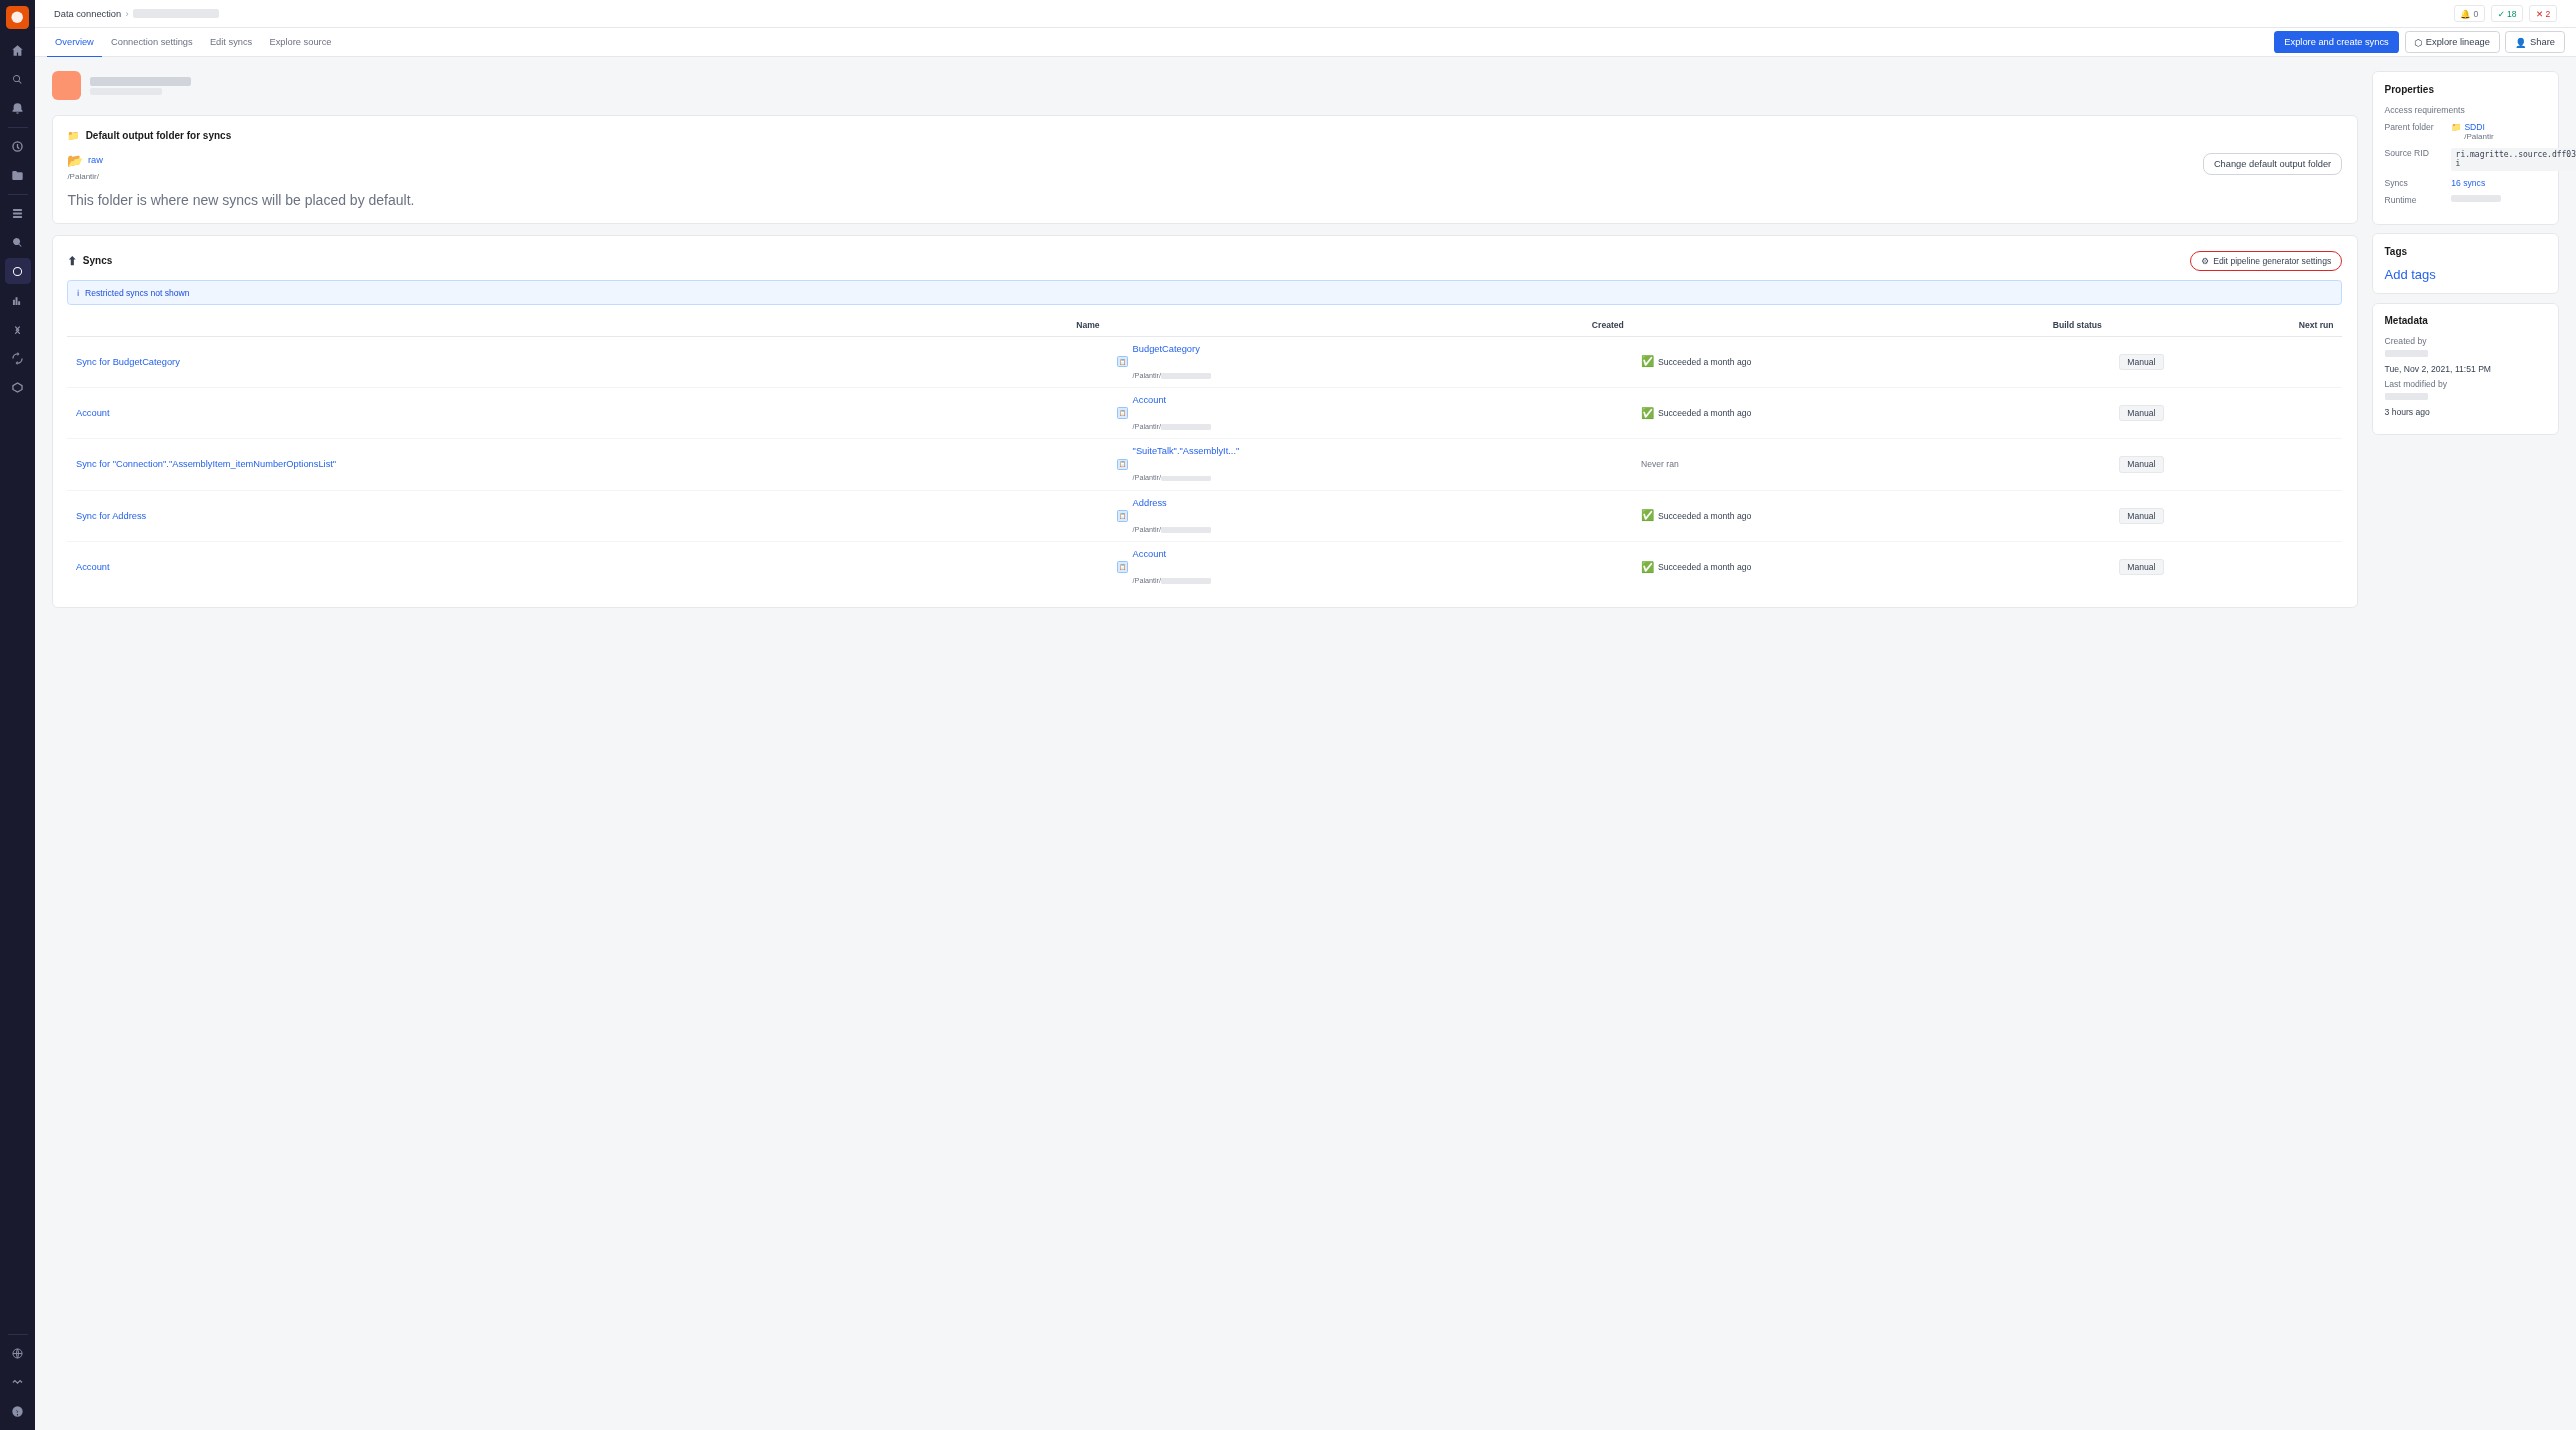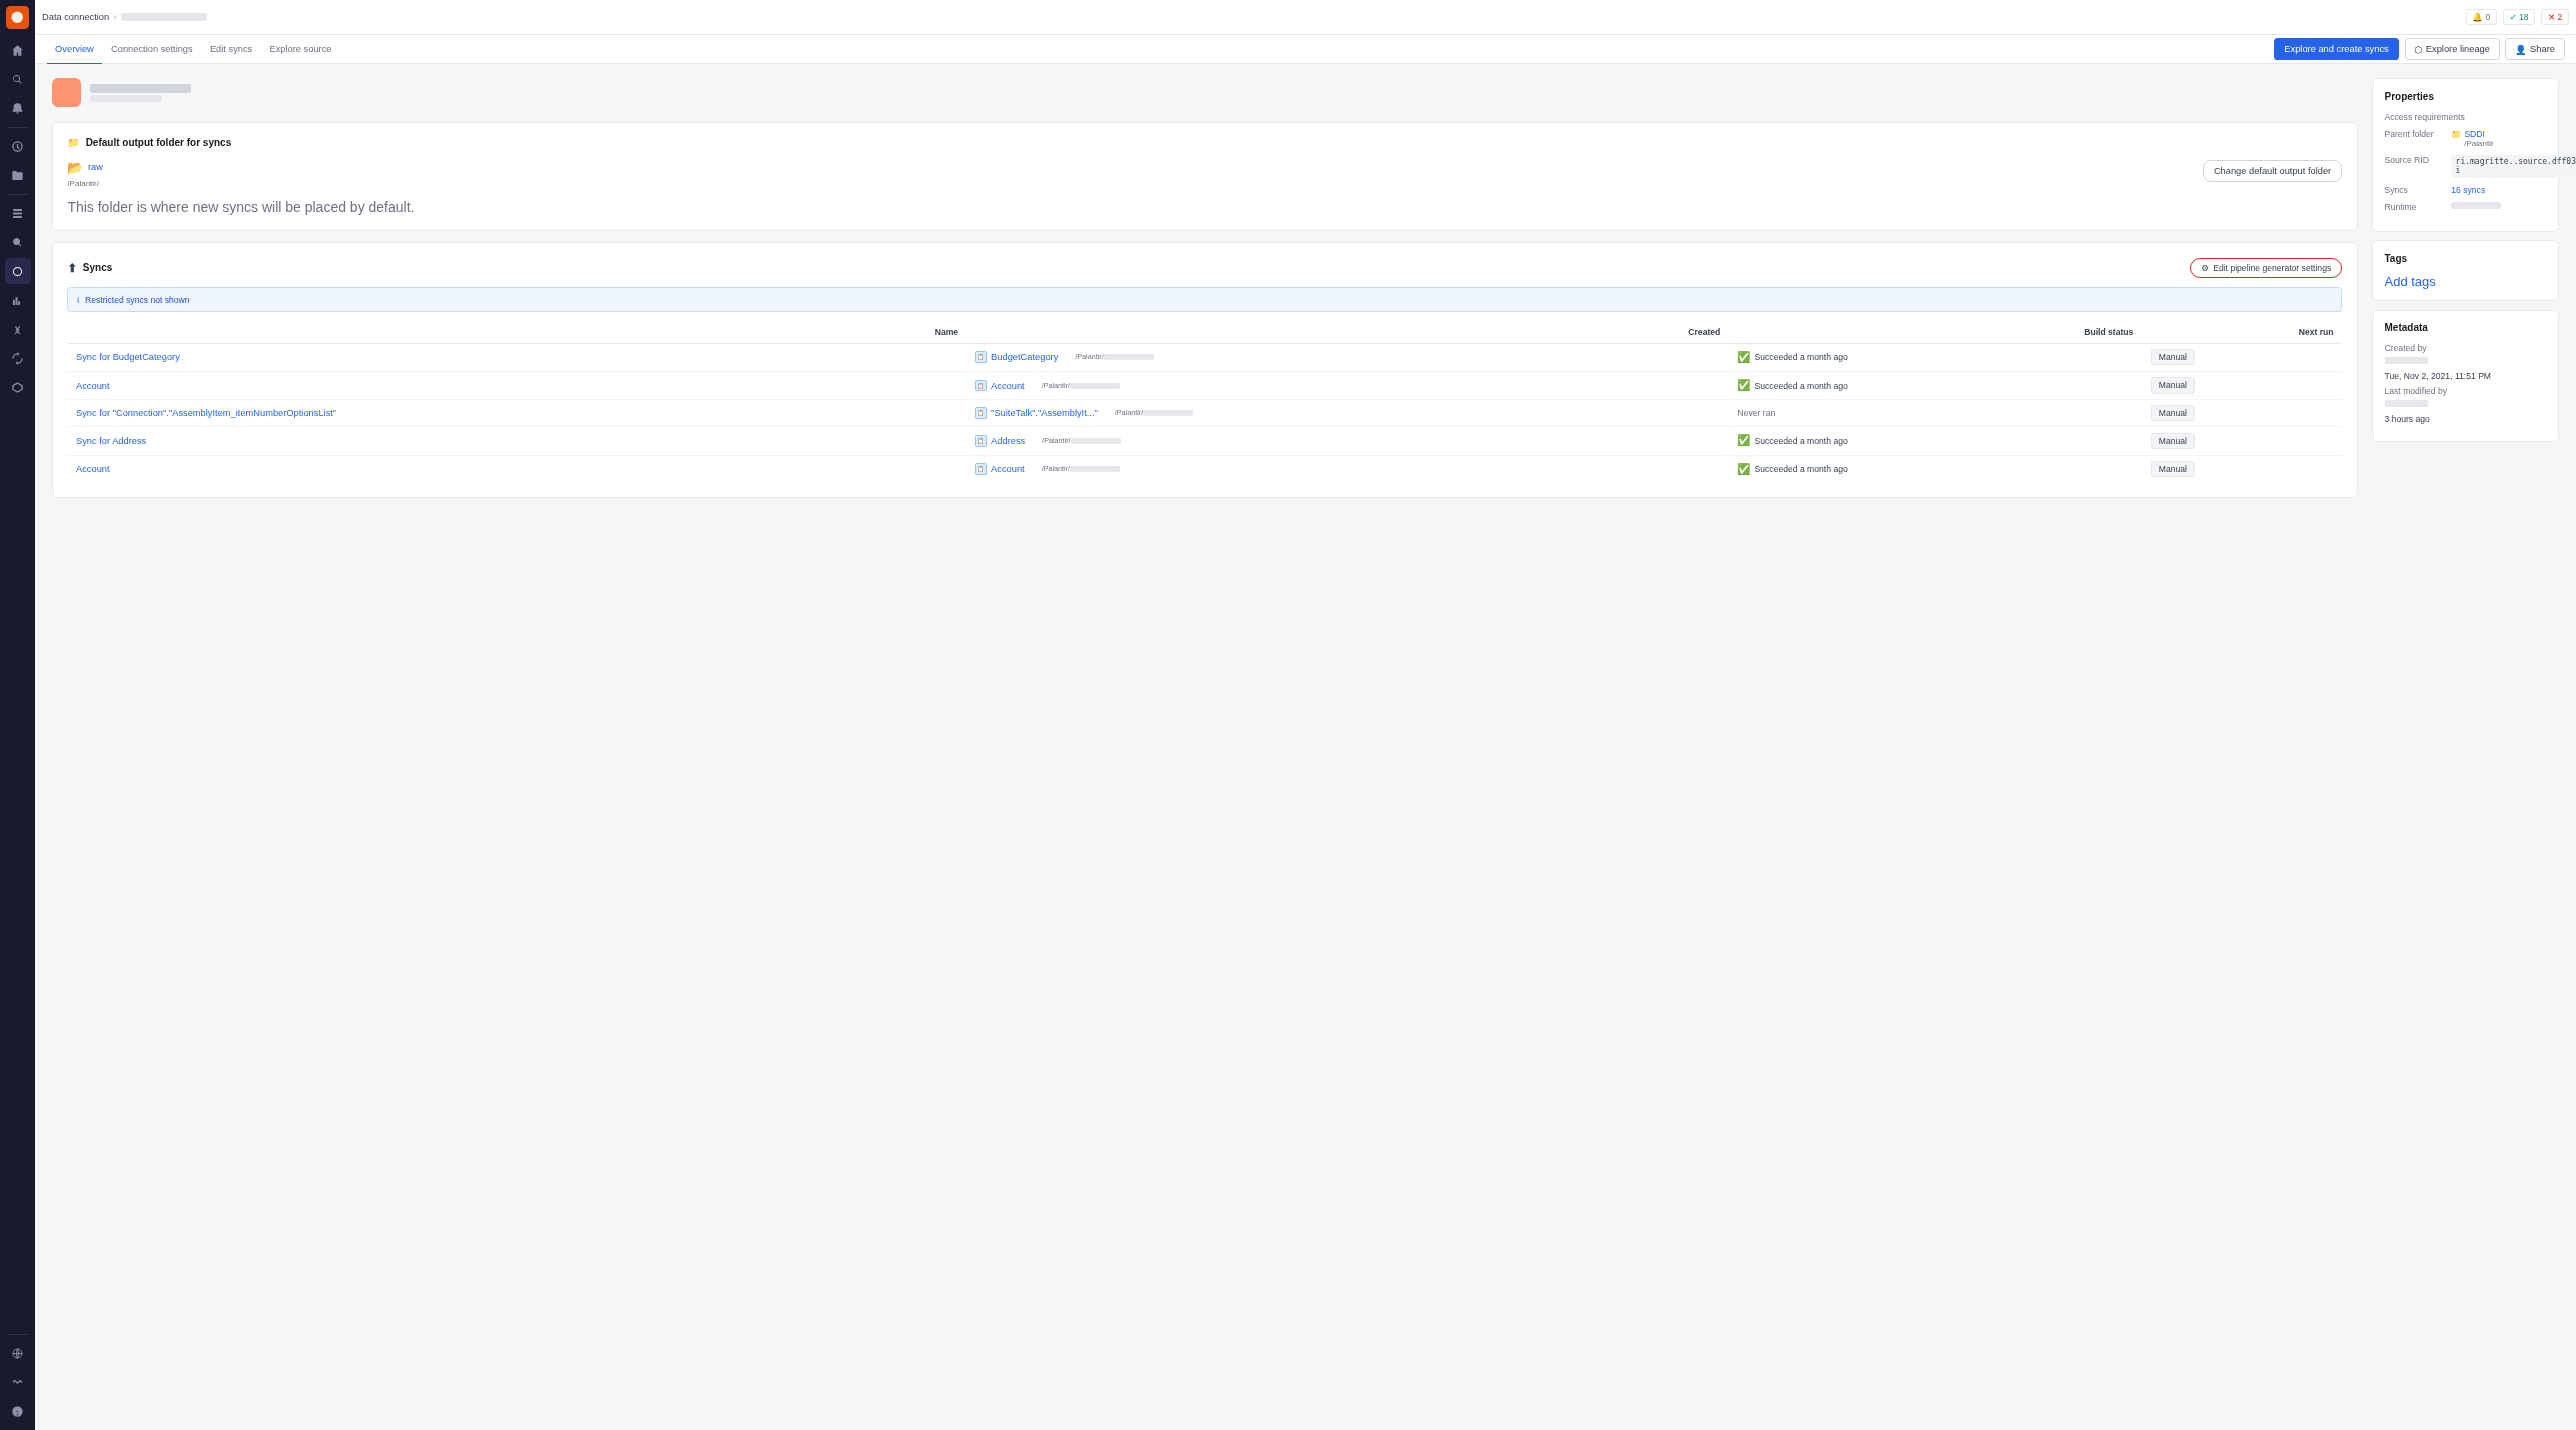--- a/index.html
+++ b/index.html
@@ -43,22 +43,22 @@
       flex-direction: column;
       overflow: hidden;
     }
 
     
     .topbar {
       background: #fff;
       border-bottom: 0.7px solid #e5e7eb;
       display: flex;
       align-items: center;
-      padding: 0 7px;
-      height: 35px;
+      padding: 0 19px;
+      height: 28px;
       flex-shrink: 0;
     }
     .topbar-breadcrumb {
       display: flex;
       align-items: center;
       gap: 4.3px;
       font-size: 9.3px;
       font-weight: 500;
       color: #374151;
     }
@@ -280,21 +280,21 @@
     .sync-name-link { color: #2563eb; text-decoration: none; font-weight: 500; }
     .dataset-cell { display: flex; align-items: center; gap: 4.3px; }
     .dataset-icon {
       width: 11.5px; height: 11.5px;
       background: #dbeafe; border: 0.7px solid #93c5fd;
       border-radius: 1.4px;
       display: flex; align-items: center; justify-content: center;
       font-size: 5.8px; color: #2563eb;
       flex-shrink: 0;
     }
-    .dataset-name-col { display: flex; flex-direction: row; gap: 17px; }
+    .dataset-name-col { display: flex; flex-direction: column; gap: 17px; }
     .dataset-name { color: #2563eb; font-weight: 500; font-size: 9.3px; }
     .dataset-path { font-size: 7.2px; color: #6b7280; }
     .dataset-path-blur { display: inline-block; width: 50px; height: 5.8px; background: #e5e7eb; border-radius: 1.4px; vertical-align: middle; }
     .status-success { display: flex; align-items: center; gap: 3.6px; color: #374151; font-size: 8.6px; }
     .status-icon { color: #059669; font-size: 10.8px; }
     .status-never { color: #6b7280; font-size: 8.6px; }
     .next-run-badge {
       background: #f3f4f6;
       color: #374151;
       border: 0.7px solid #e5e7eb;

